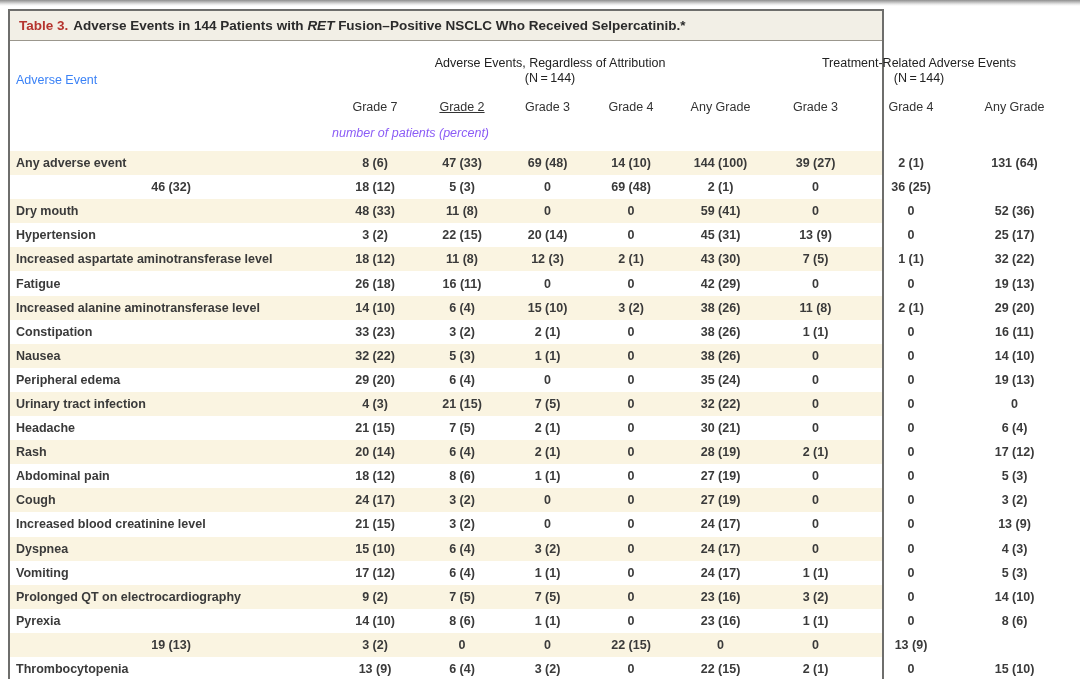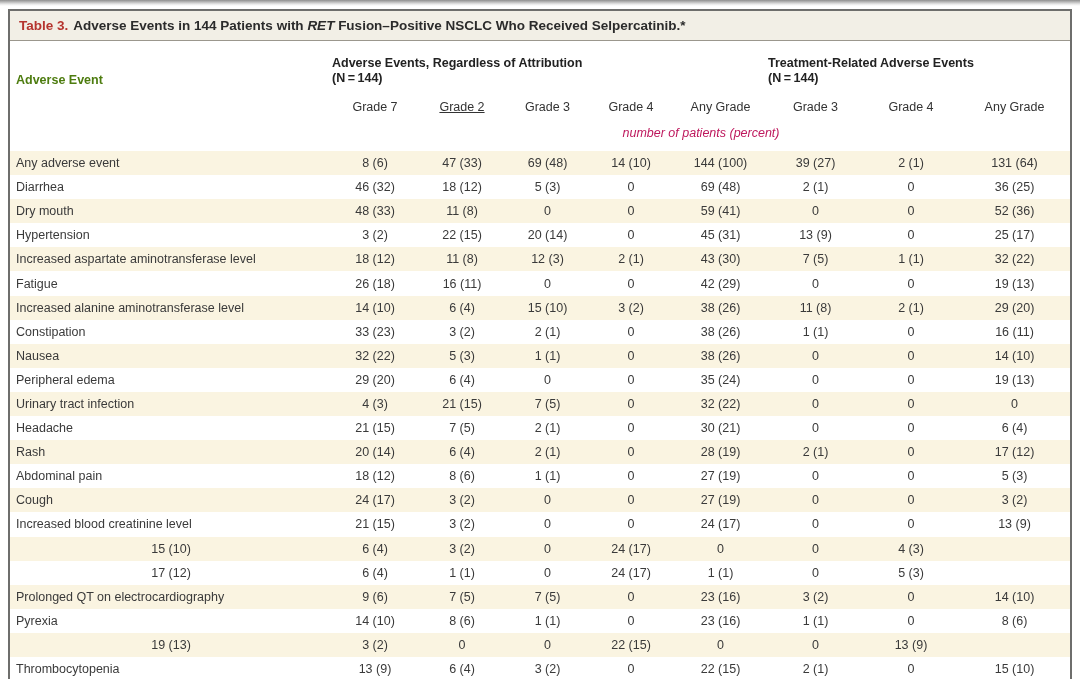--- a/index.html
+++ b/index.html
@@ -5,21 +5,21 @@
   * { margin: 0; padding: 0; box-sizing: border-box; }
   html, body { width: 1080px; height: 686px; background: #ffffff; overflow: hidden; }
   body { font-family: "Liberation Sans", "DejaVu Sans", sans-serif; color: #3a3a3a; }
 
   .top-shadow {
     width: 1080px; height: 6px;
     background: linear-gradient(to bottom, #8f8f8f, #e9e9e9 70%, #ffffff);
   }
 
   .table-frame {
-    width: 1064px;
+    width: 876px;
     height: 670px;
     margin: 3px 8px 0 8px;
     border: 2px solid #6e6e6c;
     background: #ffffff;
   }
 
   
   .title-bar {
     height: 30px;
     background: #f2efe6;
@@ -43,56 +43,58 @@
     display: grid;
     grid-template-columns: var(--cols);
     grid-template-rows: 52px 28px 30px;
     background: #ffffff;
     font-size: 12.5px;
   }
   .row-header-label {
     grid-column: 1; grid-row: 1;
     align-self: end;
     padding: 0 0 6px 6px;
-    font-weight: bold;
-    color: #4d7c0f;
+    font-weight: normal;
+    color: #3b82f6;
   }
   .group-header {
     grid-row: 1;
     align-self: center;
-    font-weight: bold;
+    text-align: center;
+    font-weight: normal;
     color: #222222;
     line-height: 15px;
     padding-top: 8px;
   }
   .group-1 { grid-column: 2 / 7; }
   .group-2 { grid-column: 7 / 10; }
   .gcell {
     grid-row: 2;
     align-self: center;
     text-align: center;
     color: #333333;
   }
   .units-note {
     grid-column: 2 / 10; grid-row: 3;
     align-self: center;
-    text-align: center;
+    text-align: left;
     font-style: italic;
-    color: #be185d;
+    color: #8b5cf6;
     padding-bottom: 6px;
   }
 
   
   .tbody { background: #ffffff; }
   .trow {
     display: grid;
     grid-template-columns: var(--cols);
     height: 24.1px;
     align-items: center;
     font-size: 12.5px;
+    font-weight: bold;
   }
   .trow:nth-child(odd) { background: #faf4e1; }
   .trow .rlabel { padding-left: 6px; color: #3a3a3a; }
   .trow .cell { text-align: center; color: #3a3a3a; }
 </style>
 </head>
 <body>
 
 <div class="top-shadow"></div>
 
@@ -131,21 +133,20 @@
         <span class="cell">8 (6)</span>
         <span class="cell">47 (33)</span>
         <span class="cell">69 (48)</span>
         <span class="cell">14 (10)</span>
         <span class="cell">144 (100)</span>
         <span class="cell">39 (27)</span>
         <span class="cell">2 (1)</span>
         <span class="cell">131 (64)</span>
       </div>
       <div class="trow">
-        <span class="rlabel">Diarrhea</span>
         <span class="cell">46 (32)</span>
         <span class="cell">18 (12)</span>
         <span class="cell">5 (3)</span>
         <span class="cell">0</span>
         <span class="cell">69 (48)</span>
         <span class="cell">2 (1)</span>
         <span class="cell">0</span>
         <span class="cell">36 (25)</span>
       </div>
       <div class="trow">
@@ -296,42 +297,44 @@
         <span class="cell">21 (15)</span>
         <span class="cell">3 (2)</span>
         <span class="cell">0</span>
         <span class="cell">0</span>
         <span class="cell">24 (17)</span>
         <span class="cell">0</span>
         <span class="cell">0</span>
         <span class="cell">13 (9)</span>
       </div>
       <div class="trow">
+        <span class="rlabel">Dyspnea</span>
         <span class="cell">15 (10)</span>
         <span class="cell">6 (4)</span>
         <span class="cell">3 (2)</span>
         <span class="cell">0</span>
         <span class="cell">24 (17)</span>
         <span class="cell">0</span>
         <span class="cell">0</span>
         <span class="cell">4 (3)</span>
       </div>
       <div class="trow">
+        <span class="rlabel">Vomiting</span>
         <span class="cell">17 (12)</span>
         <span class="cell">6 (4)</span>
         <span class="cell">1 (1)</span>
         <span class="cell">0</span>
         <span class="cell">24 (17)</span>
         <span class="cell">1 (1)</span>
         <span class="cell">0</span>
         <span class="cell">5 (3)</span>
       </div>
       <div class="trow">
         <span class="rlabel">Prolonged QT on electrocardiography</span>
-        <span class="cell">9 (6)</span>
+        <span class="cell">9 (2)</span>
         <span class="cell">7 (5)</span>
         <span class="cell">7 (5)</span>
         <span class="cell">0</span>
         <span class="cell">23 (16)</span>
         <span class="cell">3 (2)</span>
         <span class="cell">0</span>
         <span class="cell">14 (10)</span>
       </div>
       <div class="trow">
         <span class="rlabel">Pyrexia</span>

